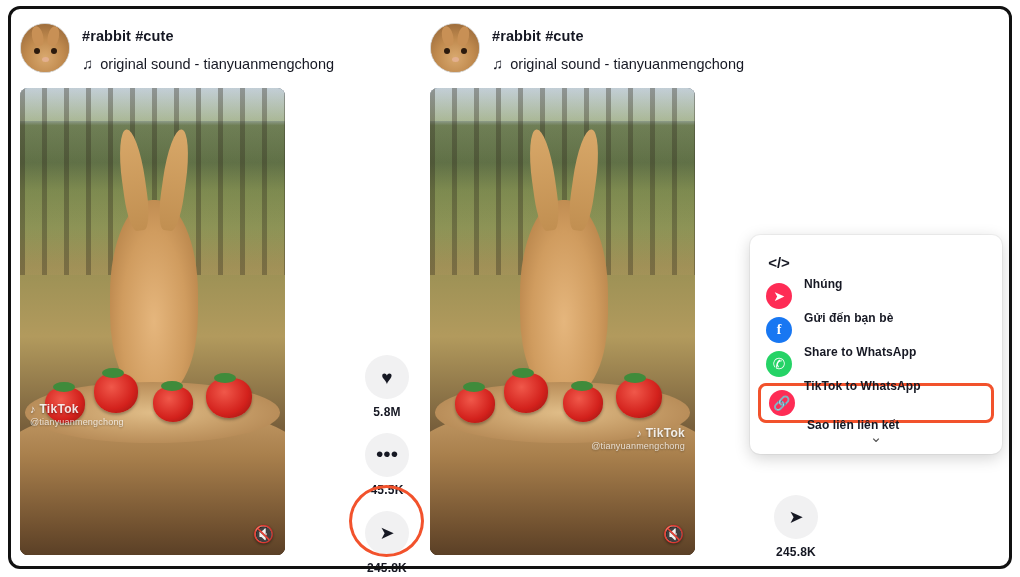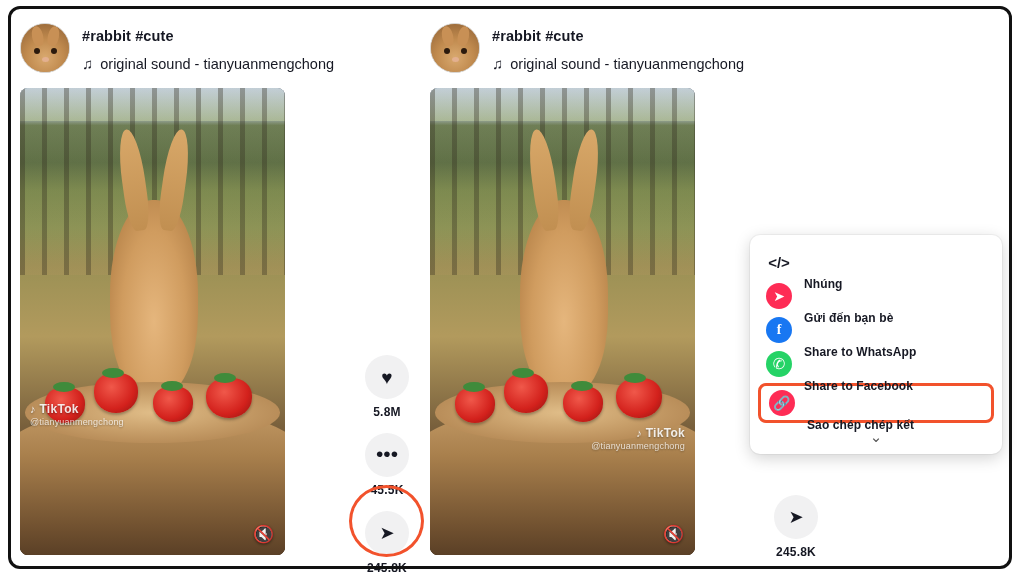--- a/index.html
+++ b/index.html
@@ -569,23 +569,23 @@
     <div class="menu-item">
       <div class="menu-ico friends">➤</div>
       <div class="menu-label">Gửi đến bạn bè</div>
     </div>
     <div class="menu-item">
       <div class="menu-ico fb">f</div>
       <div class="menu-label">Share to WhatsApp</div>
     </div>
     <div class="menu-item">
       <div class="menu-ico wa">✆</div>
-      <div class="menu-label">Share to Facebook</div>
+      <div class="menu-label">TikTok to WhatsApp</div>
     </div>
     <div class="menu-item highlighted">
       <div class="menu-ico link">🔗</div>
-      <div class="menu-label">Sao chép chép kết</div>
+      <div class="menu-label">Sao liên liên kết</div>
     </div>
     <div class="menu-chevron">⌄</div>
   </div>
 
   <div class="frame-border"></div>
 </div>
 
 </body></html>

